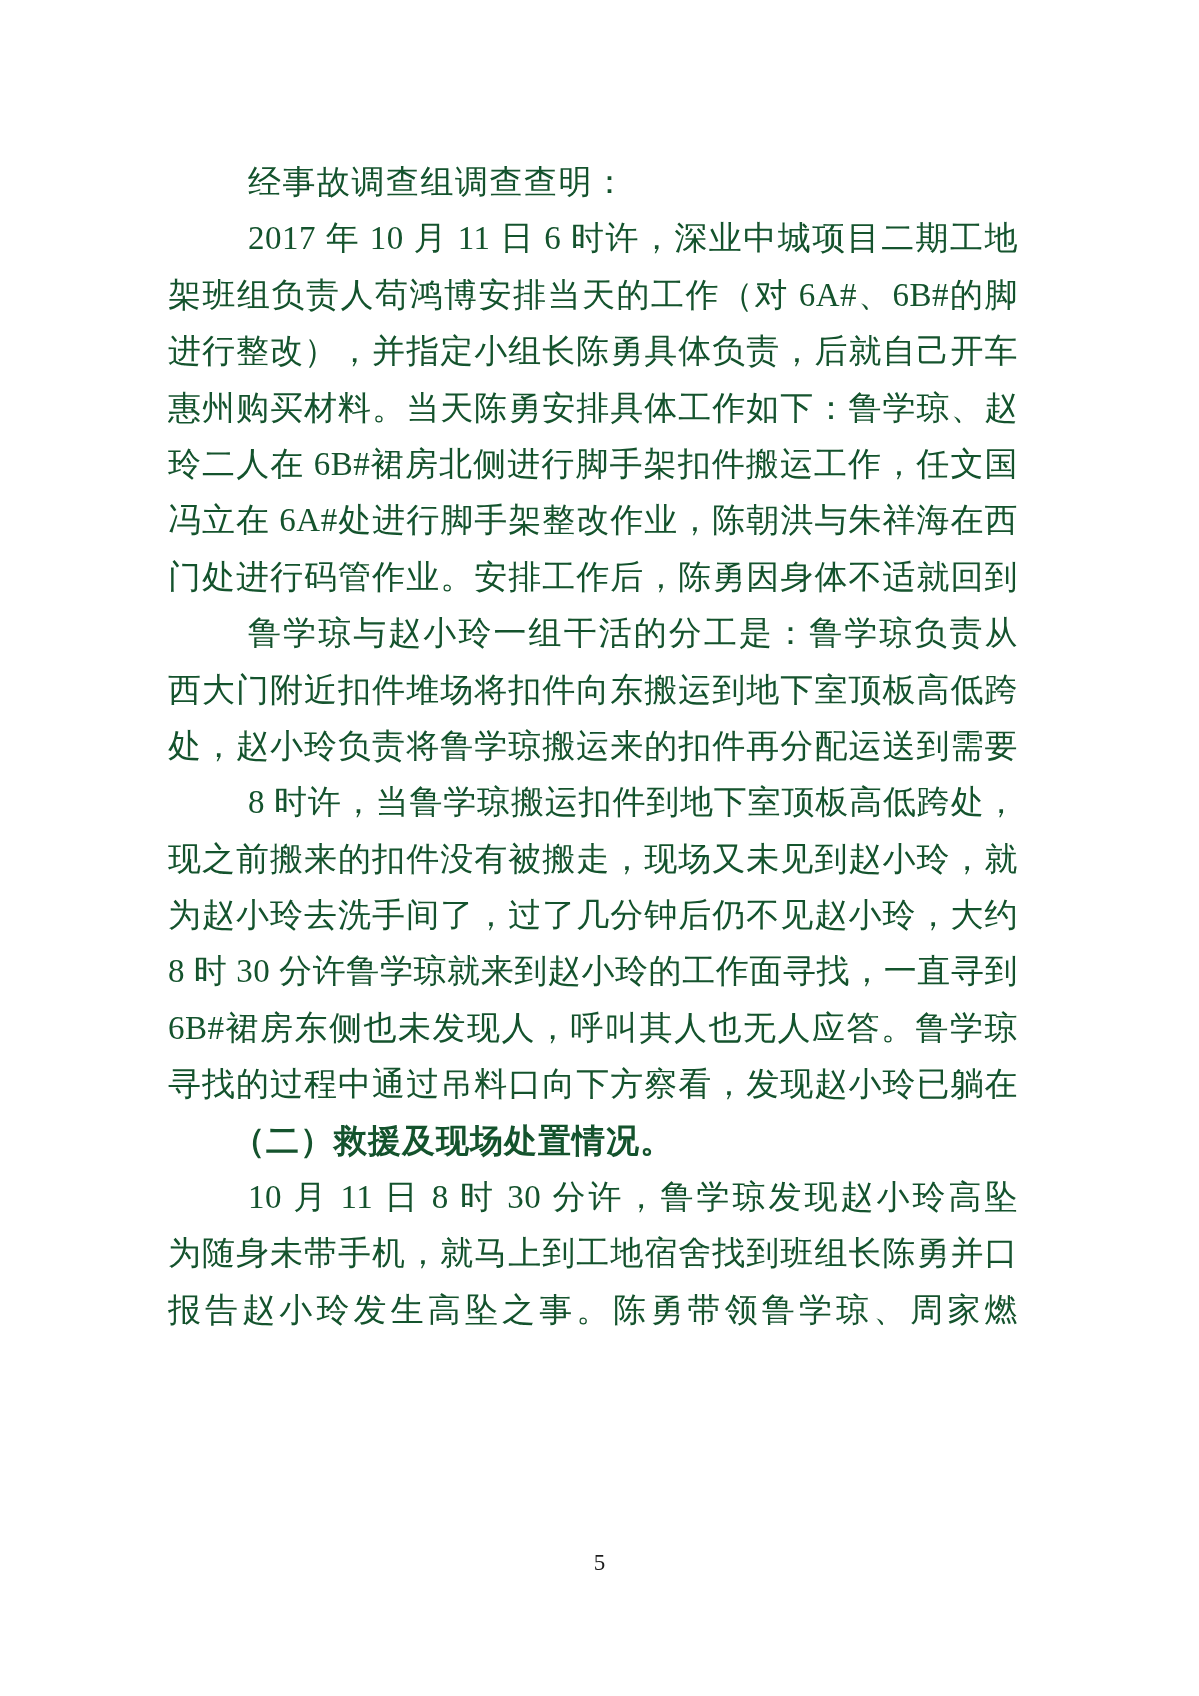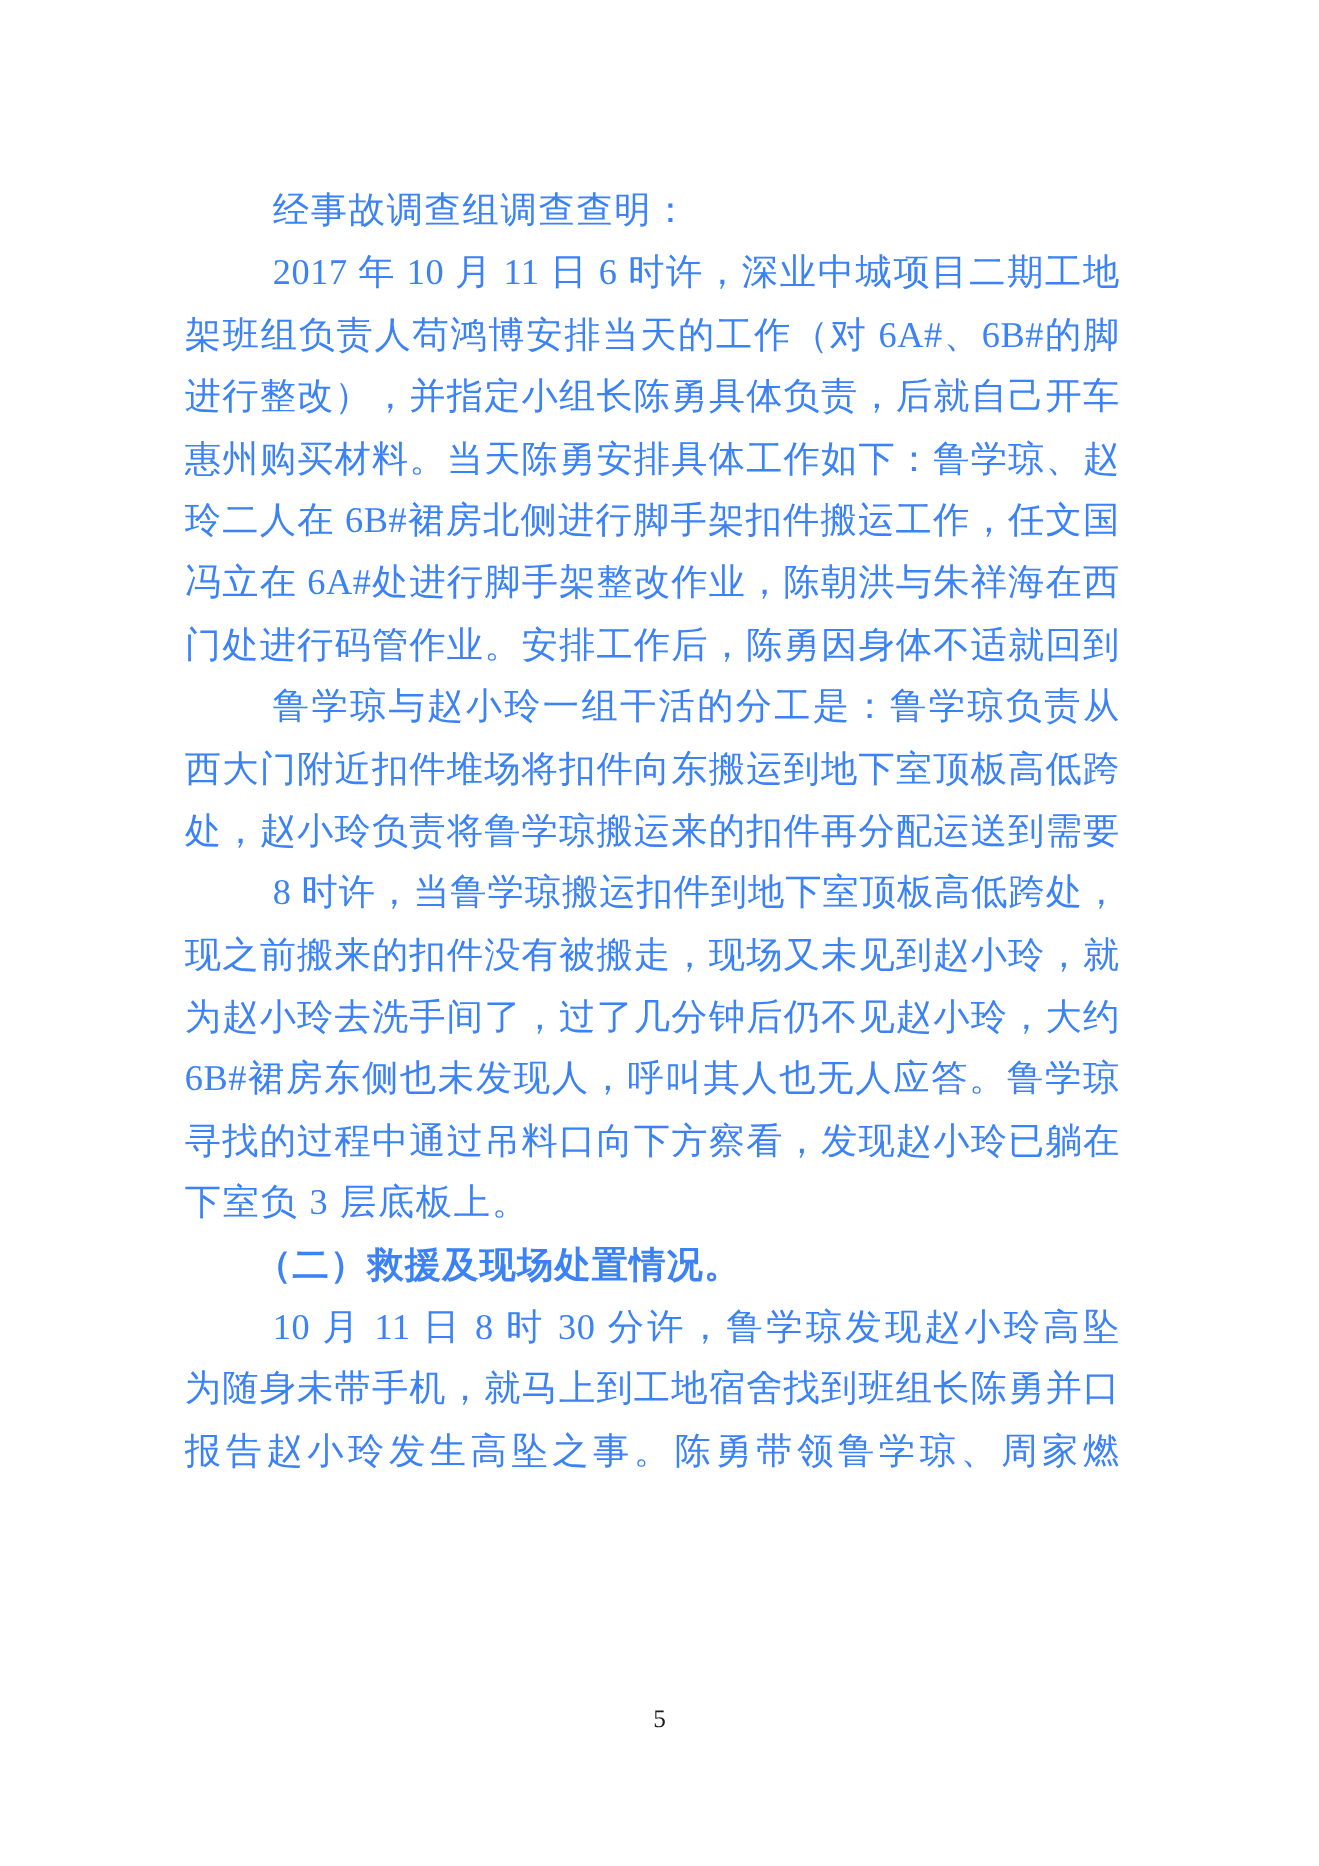--- a/index.html
+++ b/index.html
@@ -10,23 +10,23 @@
   .page {
     position: relative;
     width: 1199px;
     height: 1696px;
     background: #ffffff;
     overflow: hidden;
   }
   .text-block {
     position: absolute;
     left: 168px;
-    top: 164px;
+    top: 154px;
     width: 850px;
-    color: #3b82f6;
+    color: #14532d;
   }
   .para { margin: 0; padding: 0; }
   .line {
     height: 56.4px;
     line-height: 56.4px;
     font-size: 33px;
     text-align: justify;
     text-align-last: justify;
     overflow: hidden;
     letter-spacing: 0.5px;
@@ -78,23 +78,23 @@
     <div class="para">
       <div class="line indent">鲁学琼与赵小玲一组干活的分工是：鲁学琼负责从工地</div>
       <div class="line">西大门附近扣件堆场将扣件向东搬运到地下室顶板高低跨</div>
       <div class="line">处，赵小玲负责将鲁学琼搬运来的扣件再分配运送到需要使</div>
     </div>
 
     <div class="para">
       <div class="line indent">8 时许，当鲁学琼搬运扣件到地下室顶板高低跨处，发</div>
       <div class="line">现之前搬来的扣件没有被搬走，现场又未见到赵小玲，就以</div>
       <div class="line">为赵小玲去洗手间了，过了几分钟后仍不见赵小玲，大约在</div>
+      <div class="line">8 时 30 分许鲁学琼就来到赵小玲的工作面寻找，一直寻到</div>
       <div class="line">6B#裙房东侧也未发现人，呼叫其人也无人应答。鲁学琼在</div>
       <div class="line">寻找的过程中通过吊料口向下方察看，发现赵小玲已躺在地</div>
-      <div class="line end">下室负 3 层底板上。</div>
     </div>
 
     <div class="para">
       <div class="line heading">（二）救援及现场处置情况。</div>
     </div>
 
     <div class="para">
       <div class="line indent">10 月 11 日 8 时 30 分许，鲁学琼发现赵小玲高坠后，因</div>
       <div class="line">为随身未带手机，就马上到工地宿舍找到班组长陈勇并口头</div>
       <div class="line">报告赵小玲发生高坠之事。陈勇带领鲁学琼、周家燃（6A#</div>

